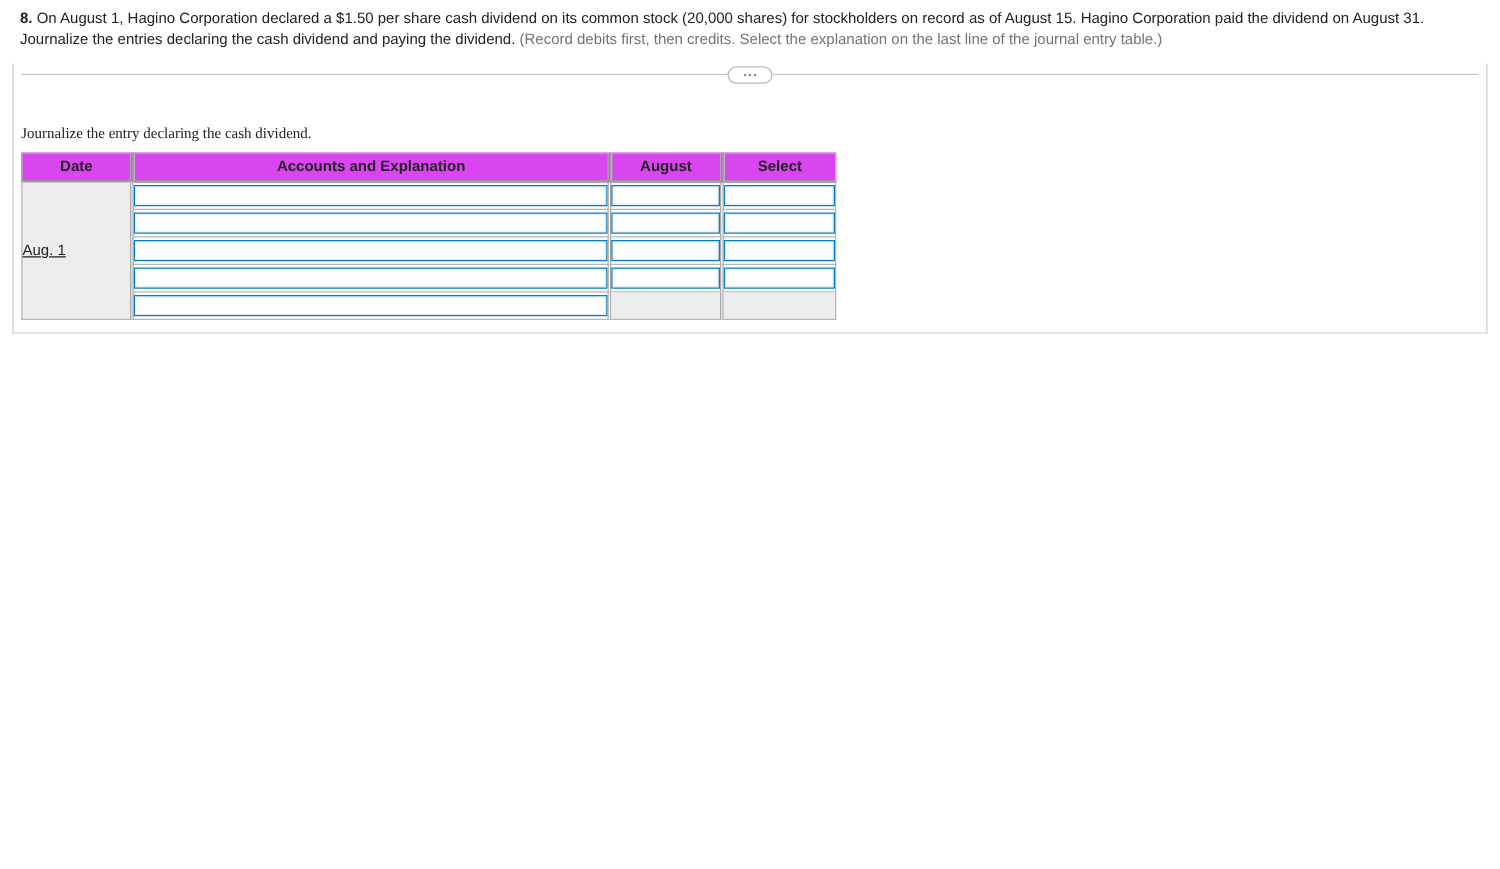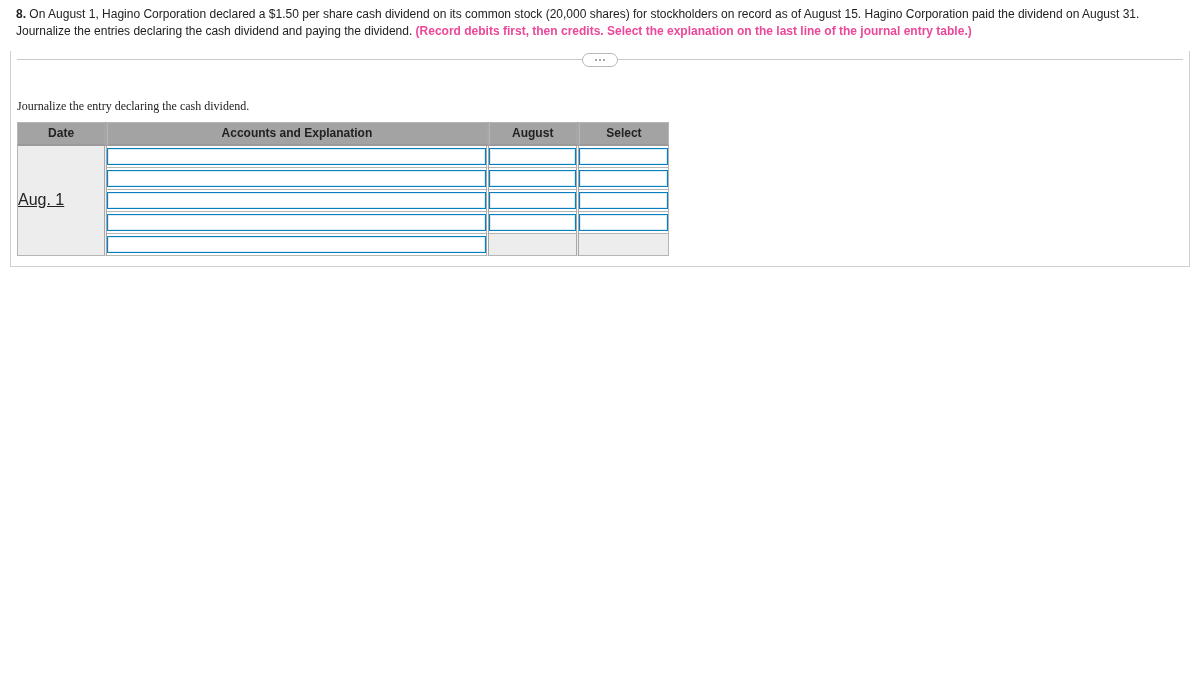--- a/index.html
+++ b/index.html
@@ -18,21 +18,21 @@
     border-left: 1px solid #d0d0d0;
     border-right: 1px solid #d0d0d0;
     border-bottom: 1px solid #d0d0d0;
     padding: 0;
   }
   .question-text {
     padding: 0 6px 10px 6px;
     line-height: 1.45;
   }
   .q-num { font-weight: bold; }
-  .q-green { color: #ec4899; font-weight: bold; }
+  .q-green { color: #737373; }
   .hr-wrap {
     position: relative;
     height: 18px;
     margin-bottom: 30px;
   }
   .hr-line {
     position: absolute;
     top: 8px;
     left: 6px;
     right: 6px;
@@ -79,21 +79,21 @@
     padding: 0;
     vertical-align: middle;
   }
   col.c-date   { width: 78px; }
   col.c-acct   { width: 330px; }
   col.c-debit  { width: 78px; }
   col.c-credit { width: 78px; }
 
   
   .hdr-cell {
-    background: #a3a3a3;
+    background: #d946ef;
     font-weight: bold;
     text-align: center;
     height: 24px;
     border: 1px solid #b5b5b5;
     font-size: 12px;
   }
   
   .sep-right {
     border-right: 3px double #a8a8a8;
   }
@@ -103,21 +103,21 @@
     border-bottom: 2px solid #9a9a9a;
   }
 
   
   .date-cell {
     background: #ededed;
     border-left: 1px solid #b5b5b5;
     border-bottom: 1px solid #b5b5b5;
     vertical-align: top;
     padding: 3px 6px;
-    font-size: 16px;
+    font-size: 12px;
     text-decoration: underline;
   }
 
   .acct-cell, .num-cell, .expl-cell {
     border-bottom: 1px solid #b5b5b5;
     padding: 2px 4px;
     height: 22px;
   }
   .acct-cell { }
   .num-cell  { text-align: right; }

